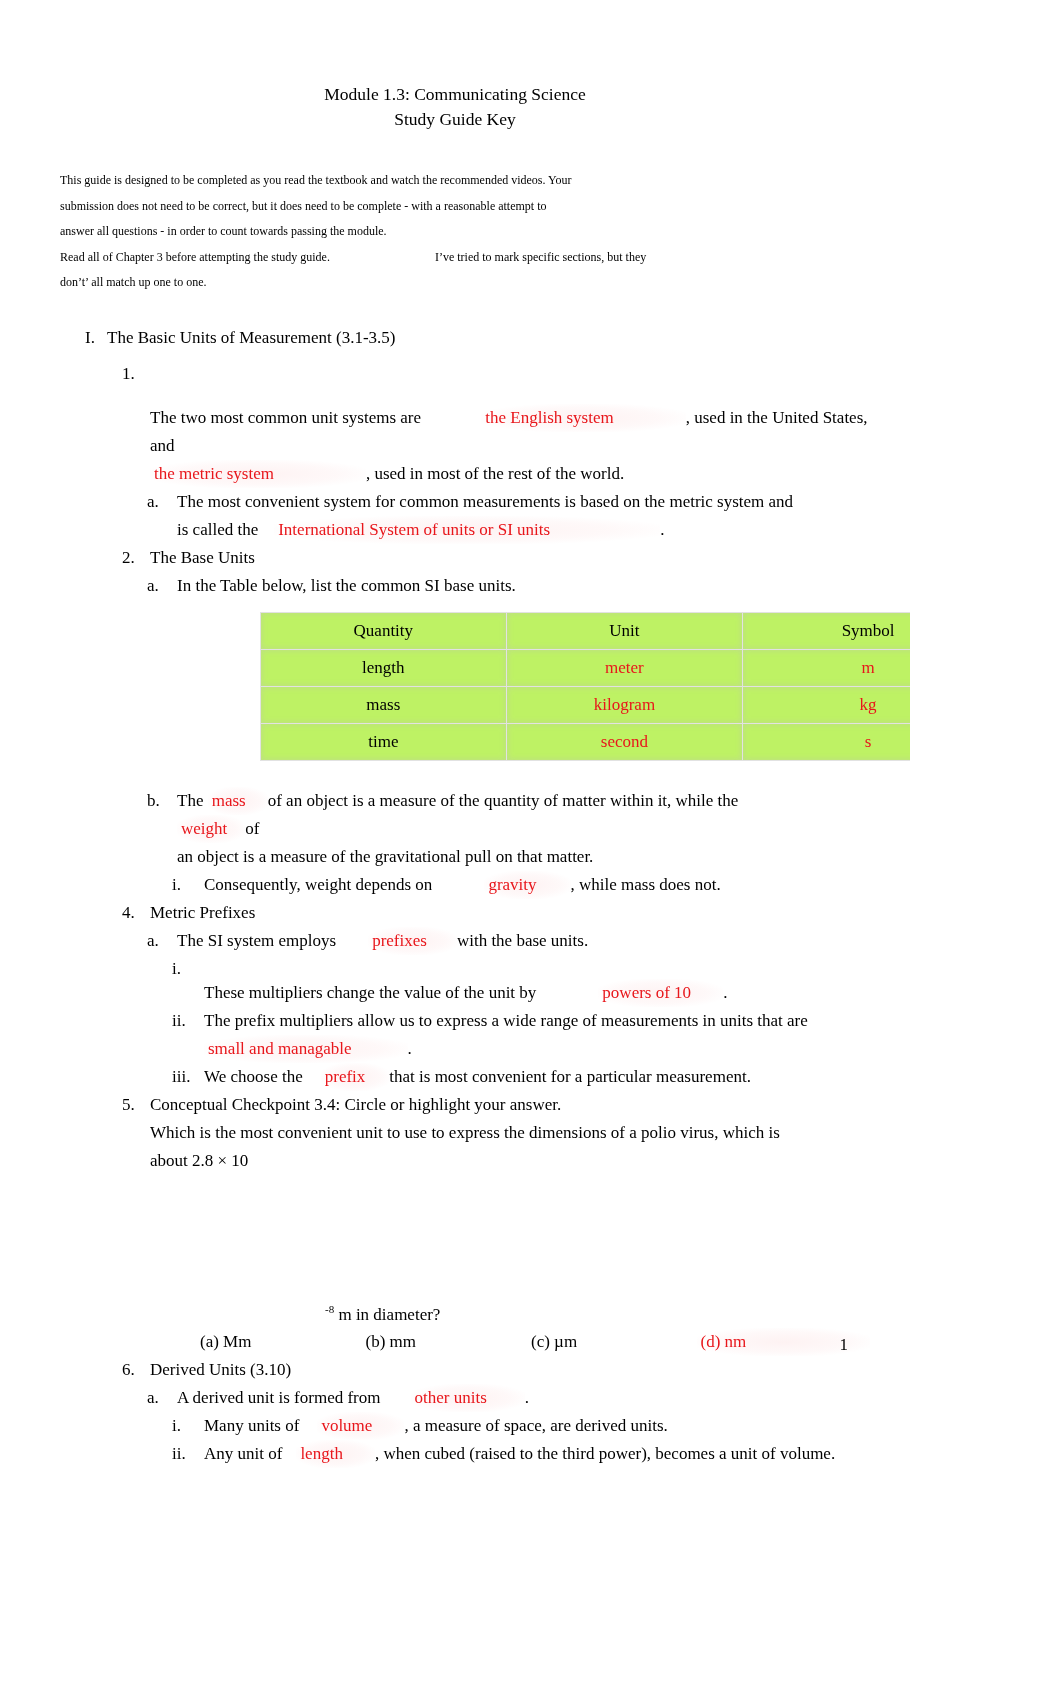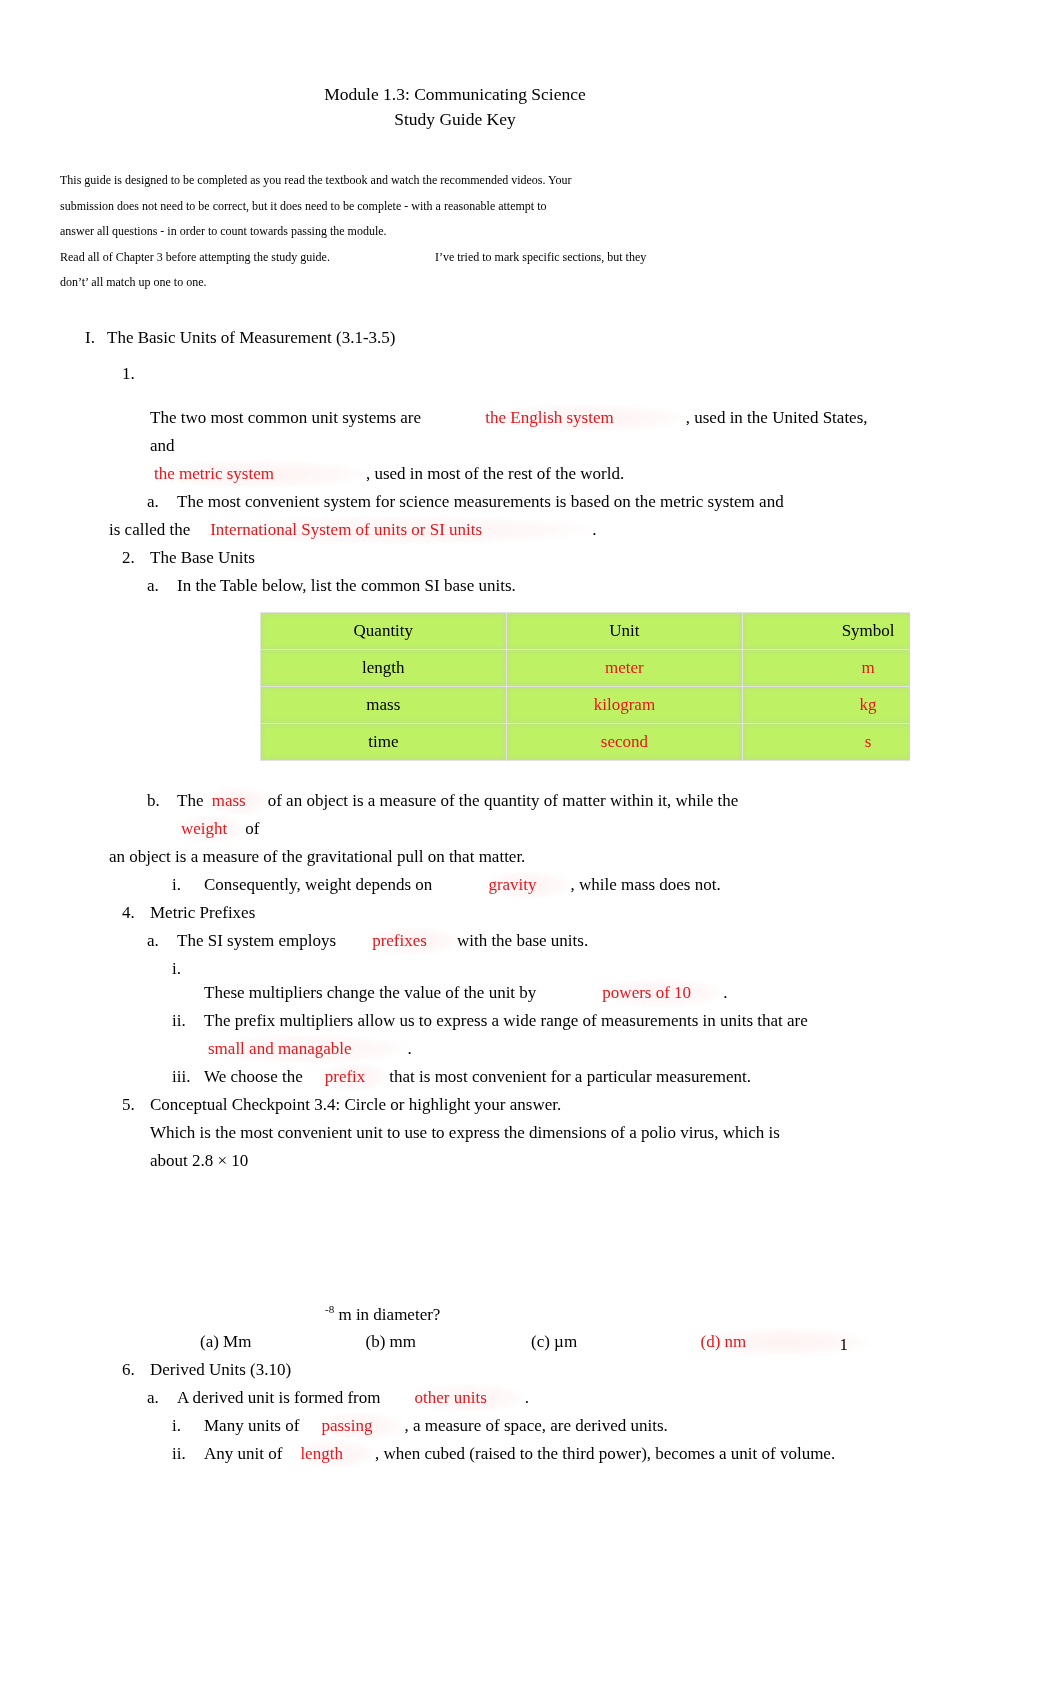--- a/index.html
+++ b/index.html
@@ -60,21 +60,21 @@
   .lvl-num    { margin-left: 62px; }
   .lvl-alpha  { margin-left: 87px; }
   .lvl-lower  { margin-left: 112px; }
 
   .lvl-roman .marker { width: 22px; }
   .lvl-num .marker   { width: 28px; }
   .lvl-alpha .marker { width: 30px; }
   .lvl-lower .marker { width: 32px; }
 
   .cont-num   { margin-left: 90px; }
-  .cont-alpha { margin-left: 49px; }
+  .cont-alpha { margin-left: 117px; }
   .cont-lower { margin-left: 144px; }
 
   
   .ans {
     color: #e8161b;
     position: relative;
     display: inline-block;
     padding: 0 4px;
     border-radius: 2px;
     background: radial-gradient(ellipse at center,
@@ -165,21 +165,21 @@
         <span>The two most common unit systems are</span>
         <span class="blankpad" style="width:56px;"></span><span class="ans" style="padding-right:72px;margin-top:44px;">the English system</span><span>, used in the United States, and</span>
       </span>
     </div>
     <div class="row cont-num">
       <span class="body-txt"><span class="ans" style="padding-right:92px;">the metric system</span><span>, used in most of the rest of the world.</span></span>
     </div>
 
     <div class="row lvl-alpha">
       <span class="marker">a.</span>
-      <span class="body-txt">The most convenient system for science measurements is based on the metric system and</span>
+      <span class="body-txt">The most convenient system for common measurements is based on the metric system and</span>
     </div>
     <div class="row cont-alpha">
       <span class="body-txt"><span>is called the</span><span class="blankpad" style="width:16px;"></span><span class="ans" style="padding-right:110px;">International System of units or SI units</span><span>.</span></span>
     </div>
 
     <div class="row lvl-num">
       <span class="marker">2.</span>
       <span class="body-txt">The Base Units</span>
     </div>
 
@@ -287,21 +287,21 @@
       <span class="body-txt">Derived Units (3.10)</span>
     </div>
 
     <div class="row lvl-alpha">
       <span class="marker">a.</span>
       <span class="body-txt"><span>A derived unit is formed from</span><span class="blankpad" style="width:30px;"></span><span class="ans" style="padding-right:38px;">other units</span><span>.</span></span>
     </div>
 
     <div class="row lvl-lower">
       <span class="marker">i.</span>
-      <span class="body-txt"><span>Many units of</span><span class="blankpad" style="width:18px;"></span><span class="ans" style="padding-right:32px;">passing</span><span>, a measure of space, are derived units.</span></span>
+      <span class="body-txt"><span>Many units of</span><span class="blankpad" style="width:18px;"></span><span class="ans" style="padding-right:32px;">volume</span><span>, a measure of space, are derived units.</span></span>
     </div>
 
     <div class="row lvl-lower">
       <span class="marker">ii.</span>
       <span class="body-txt"><span>Any unit of</span><span class="blankpad" style="width:14px;"></span><span class="ans" style="padding-right:32px;">length</span><span>, when cubed (raised to the third power), becomes a unit of volume.</span></span>
     </div>
 
   </div>
 
   <div class="page-number">1</div>

